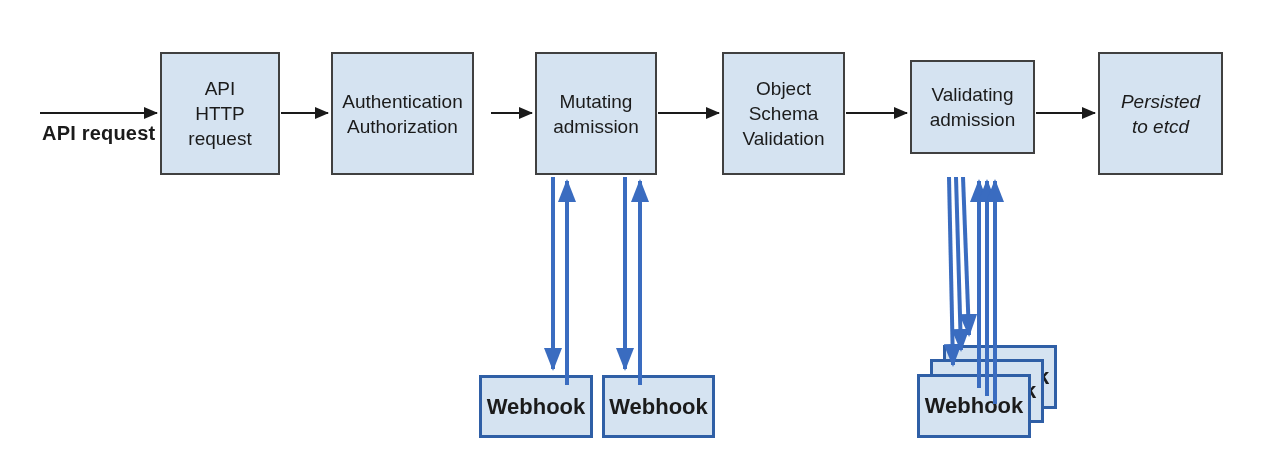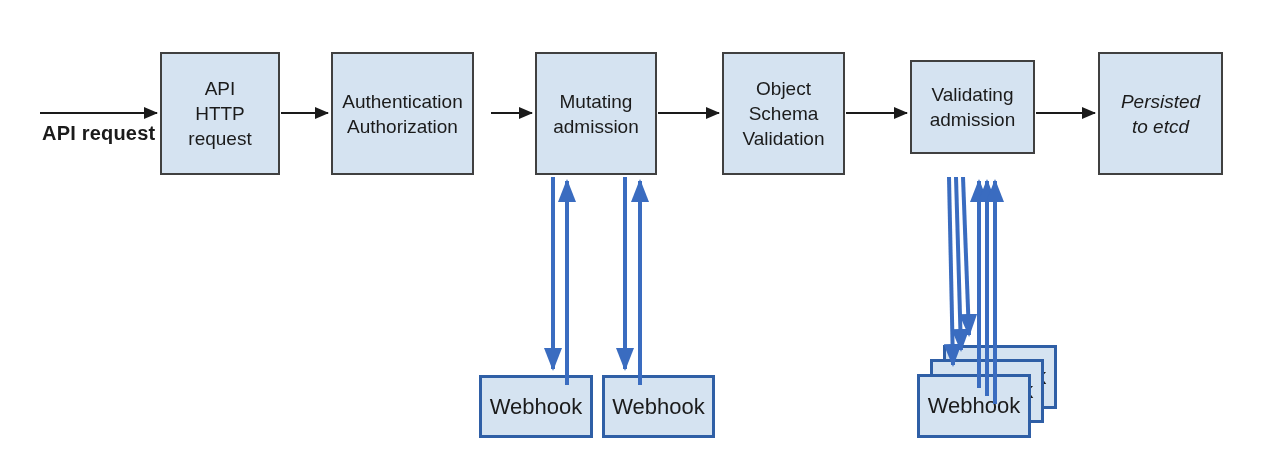--- a/index.html
+++ b/index.html
@@ -27,21 +27,21 @@
   .stage {
     border: 2px solid var(--box-border, #404040);
     font-size: 19px;
     line-height: 25px;
     color: var(--text-color, #1b1b1b);
   }
 
   .webhook {
     border: 3px solid var(--webhook-border, #2f5fa6);
     font-size: 22px;
-    font-weight: normal;
+    font-weight: bold;
     color: var(--text-color, #1b1b1b);
   }
 
   .api-label {
     position: absolute;
     left: 42px;
     top: 87px;
     font-size: 20px;
     font-weight: 600;
     letter-spacing: 0.2px;

